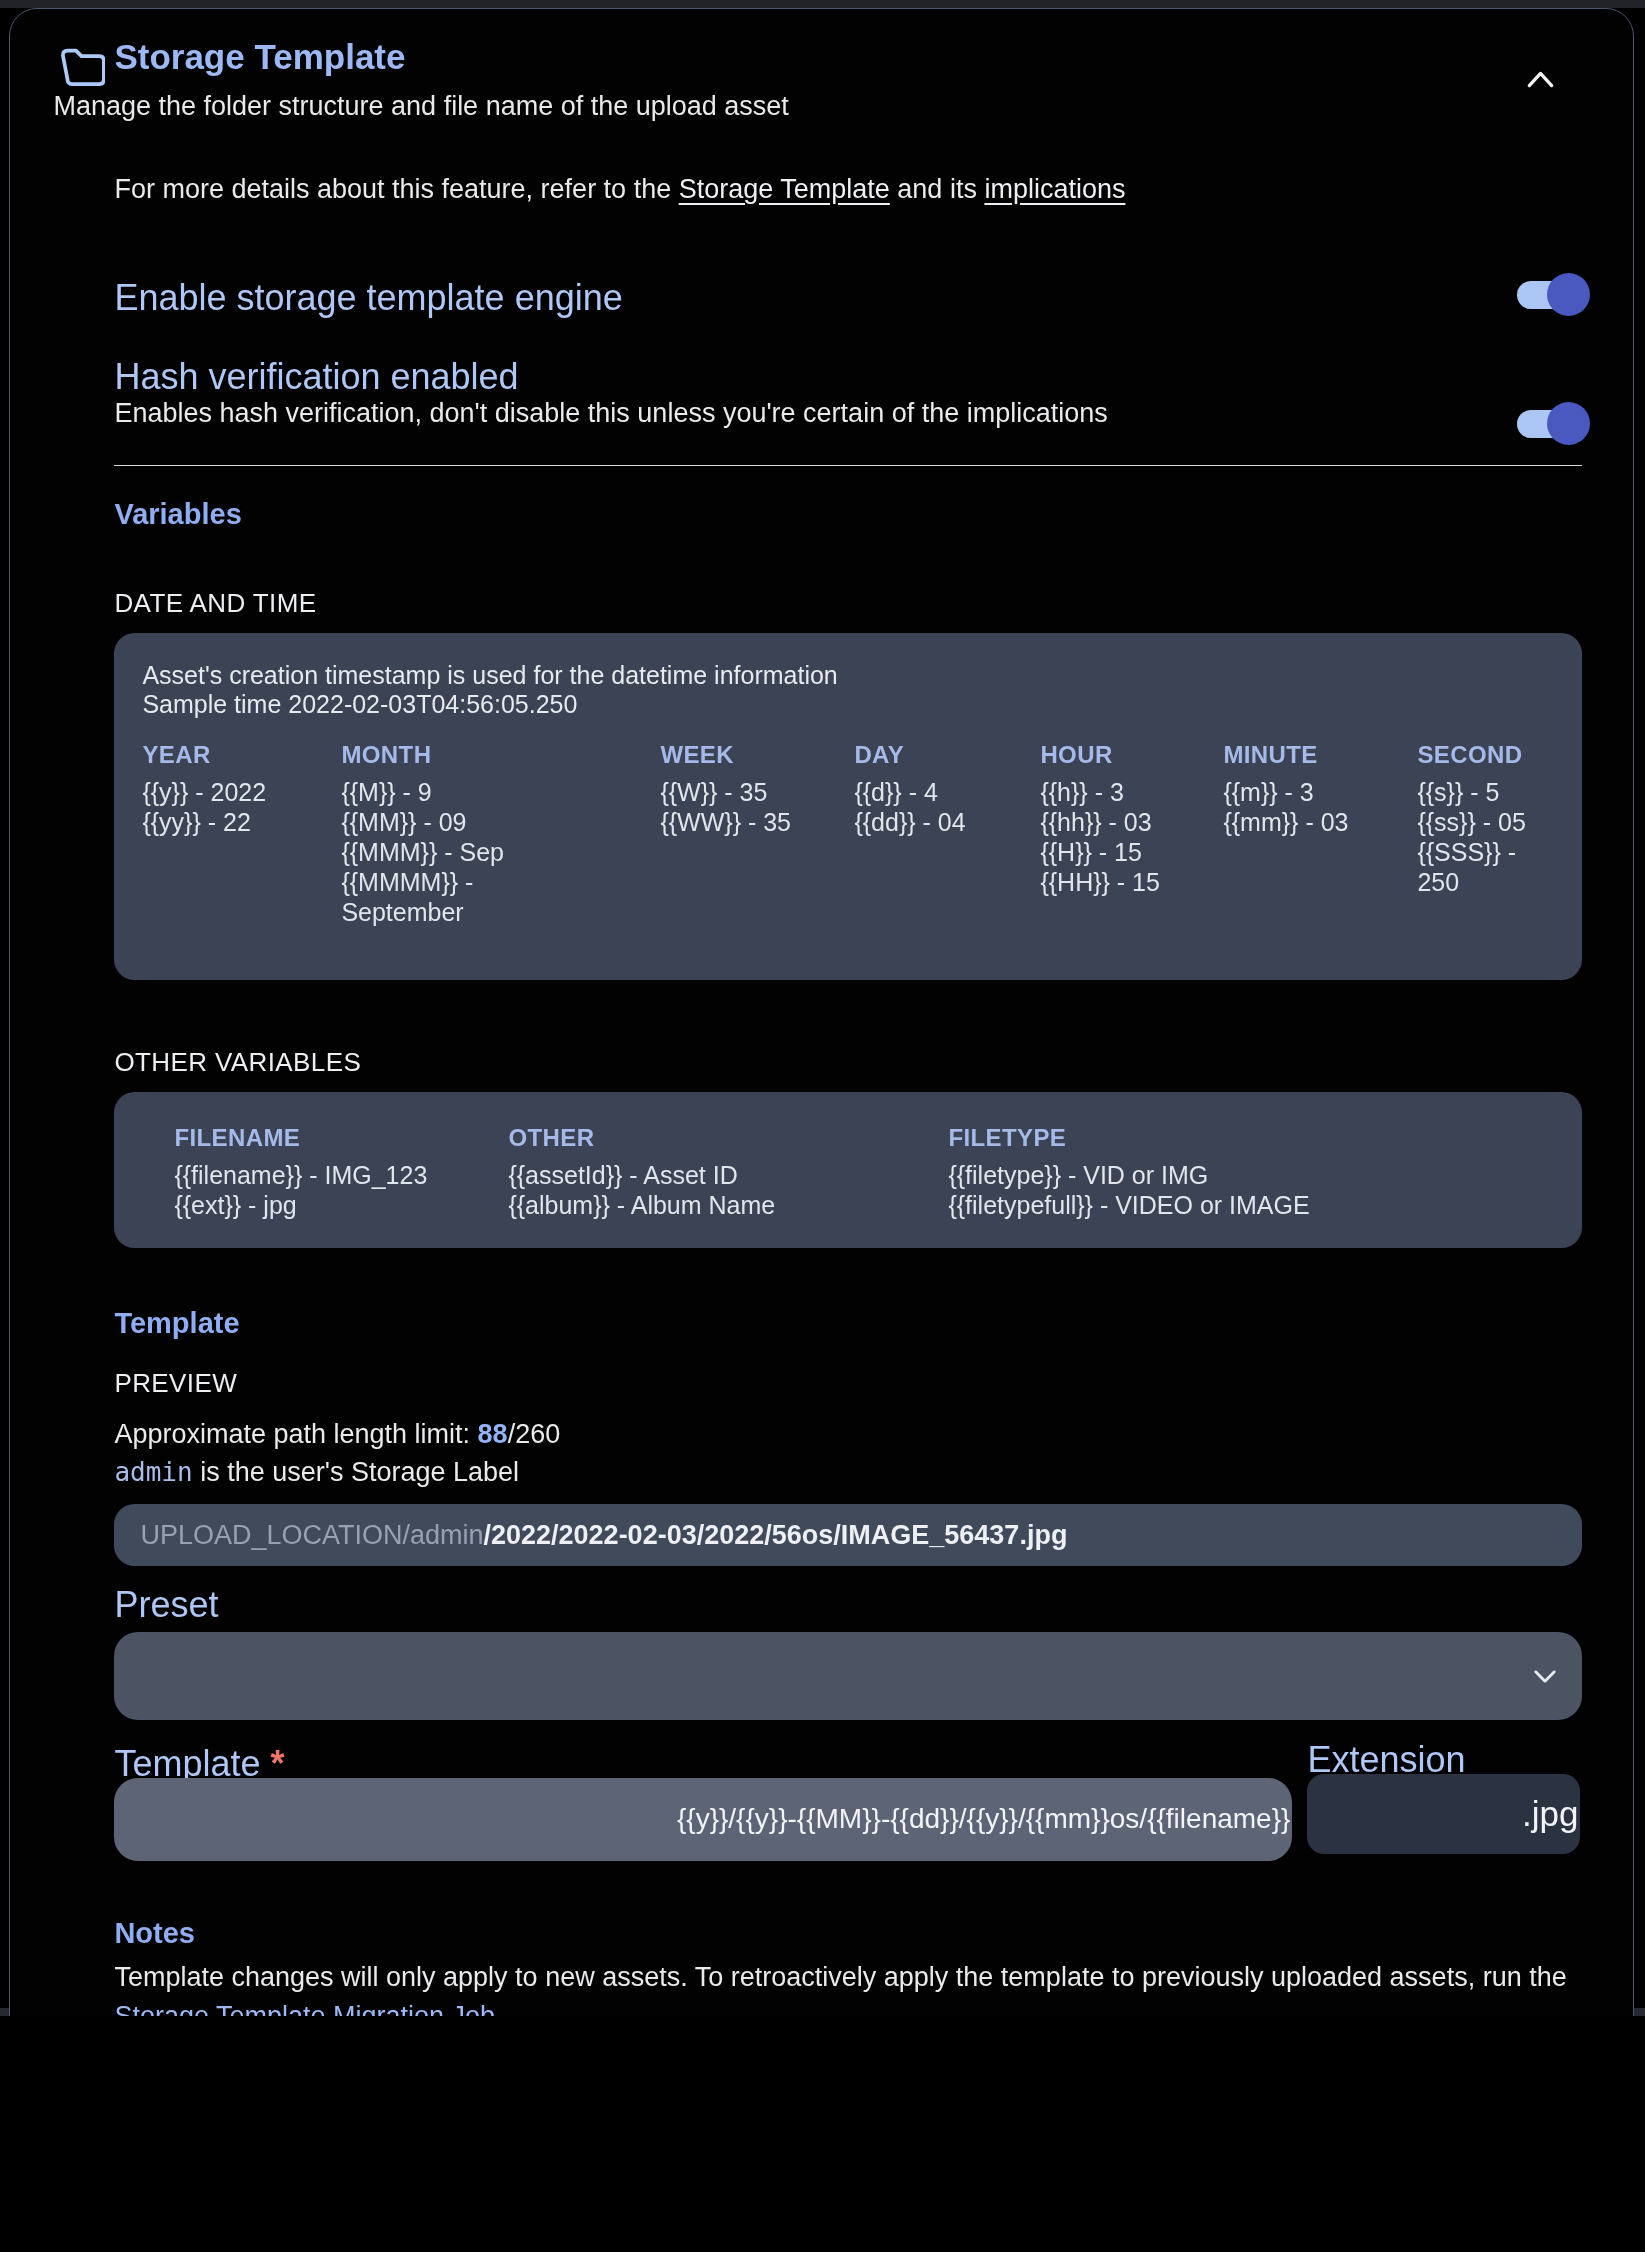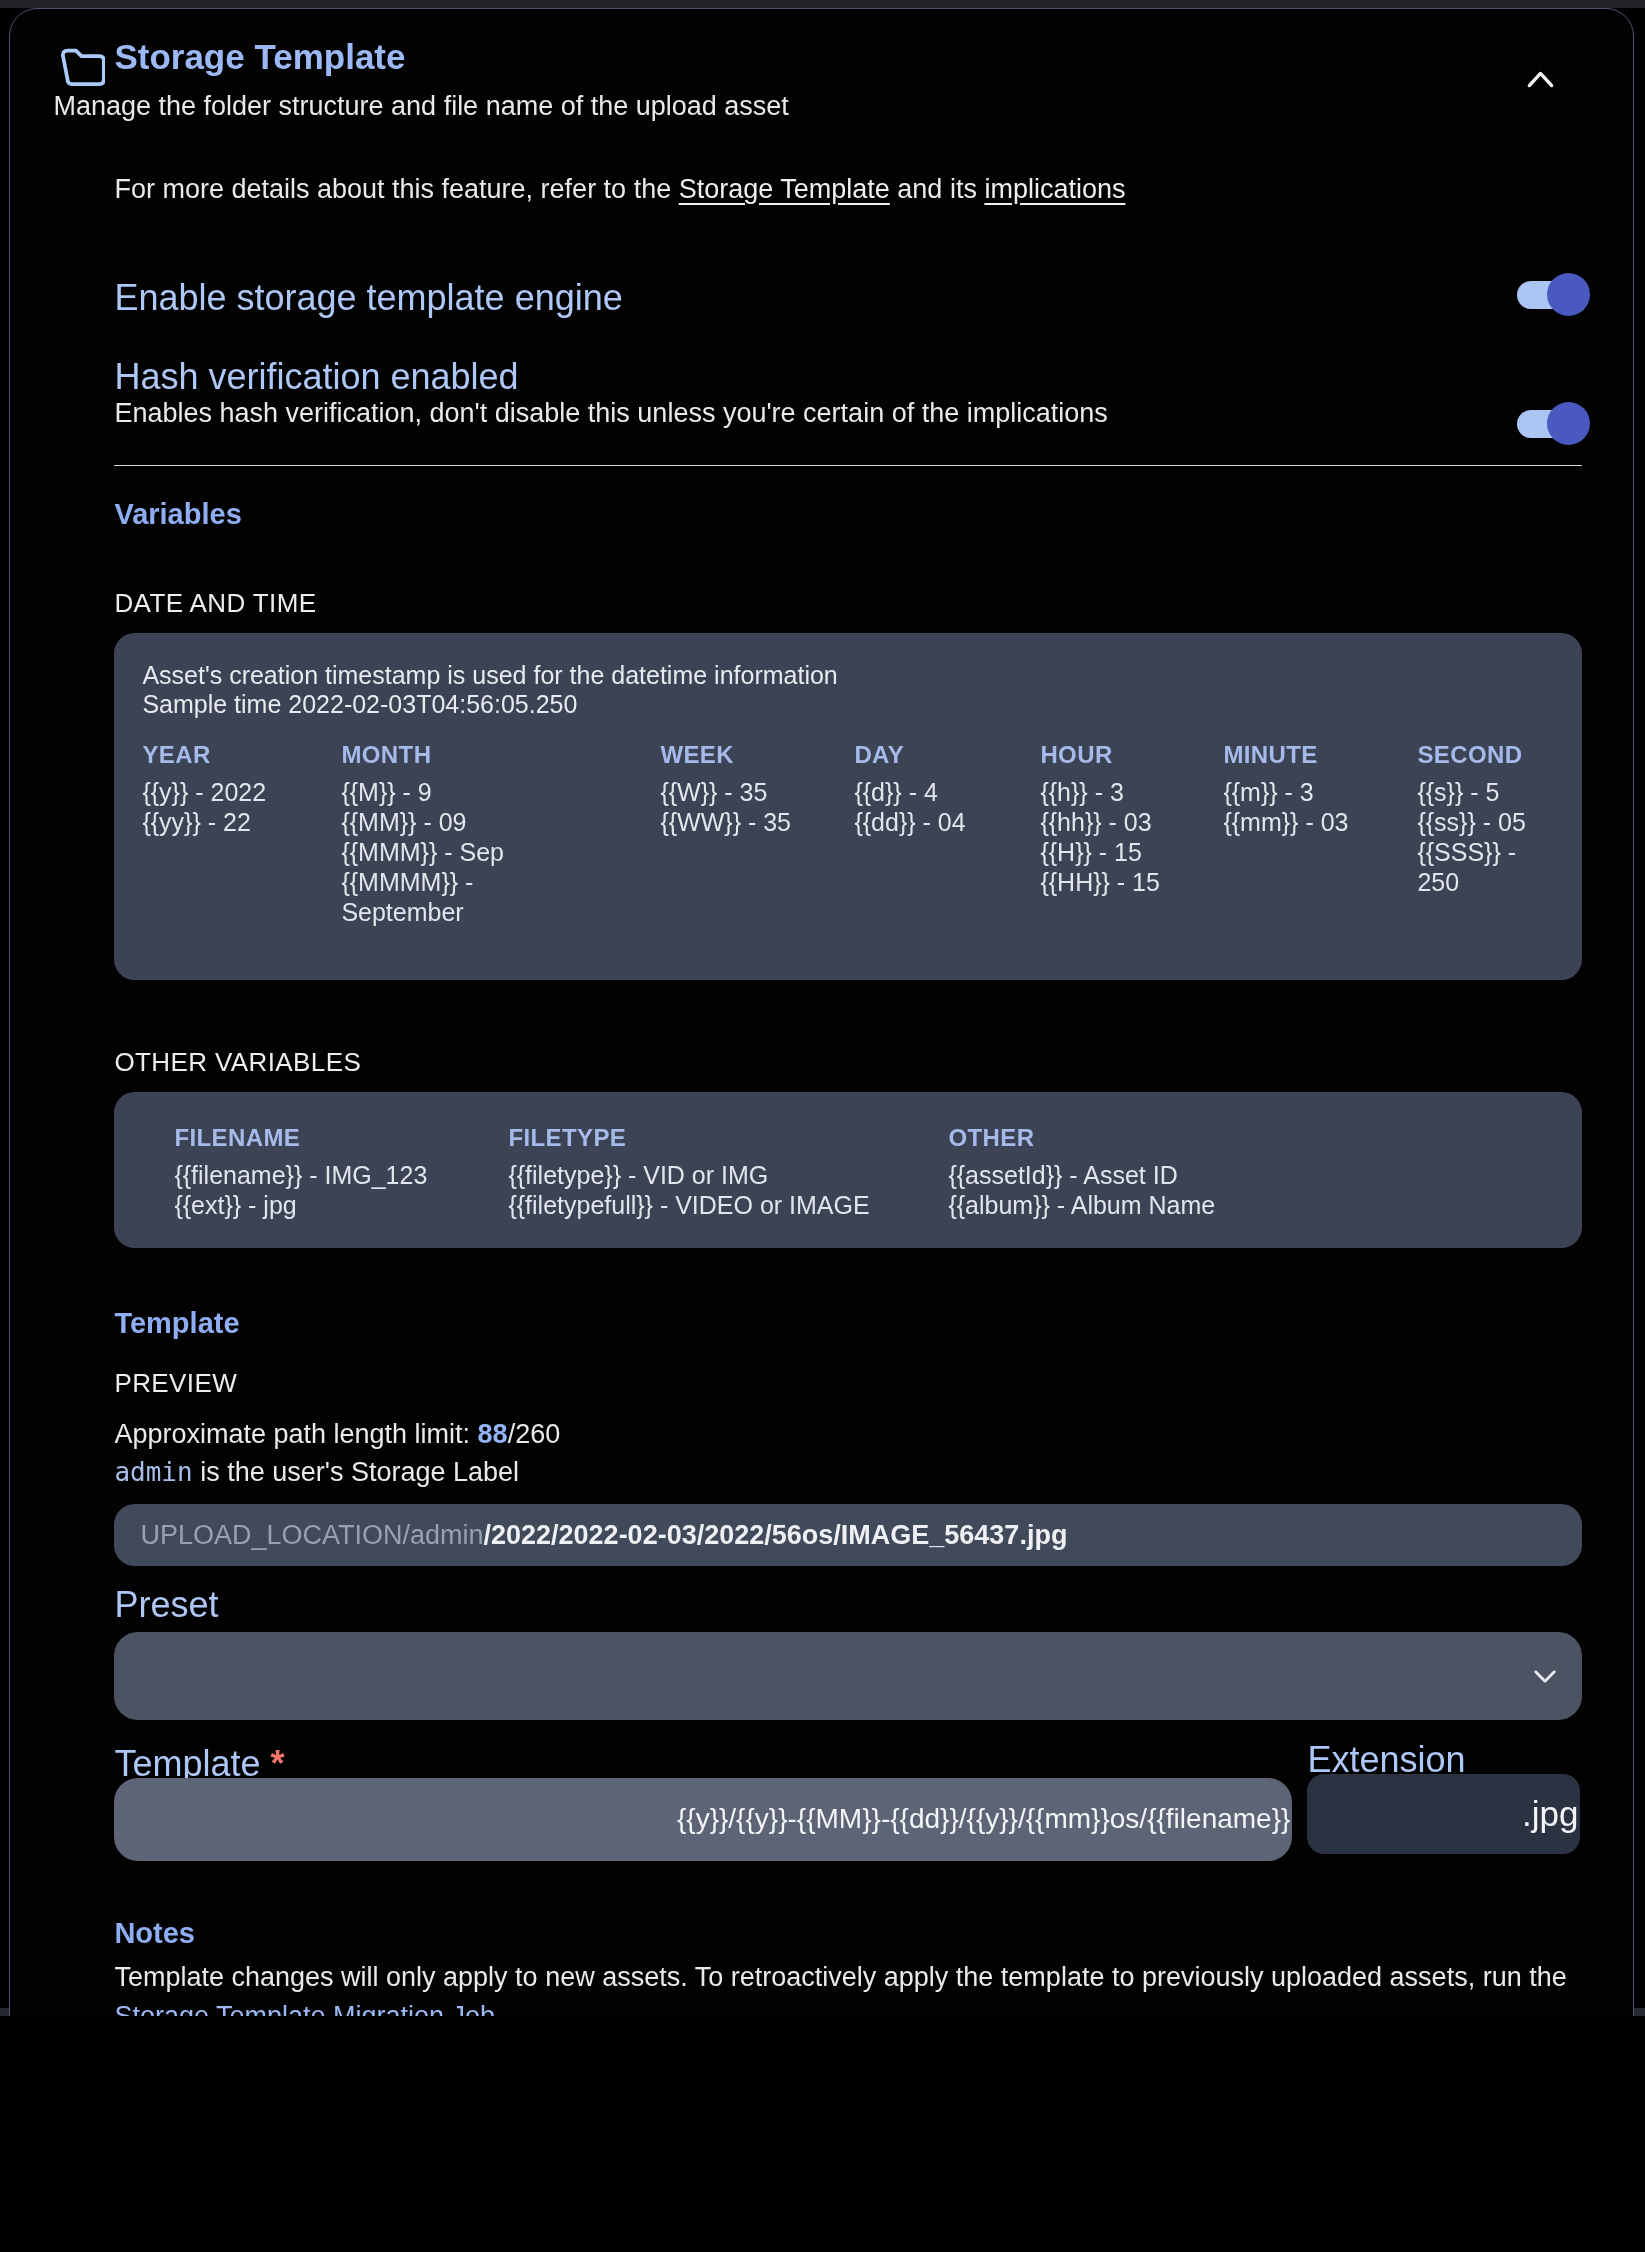--- a/index.html
+++ b/index.html
@@ -135,28 +135,28 @@
 
     <div class="abs upper-lbl" style="left:104px;top:1038px;">OTHER VARIABLES</div>
     <div class="abs vcard" style="left:104px;top:1083px;width:1468px;height:156px;padding-top:32px;">
       <div class="vgrid ogrid" style="margin-top:0;margin-left:32px;">
         <div>
           <div class="col-header">FILENAME</div>
           <div class="entry">{{filename}} - IMG_123</div>
           <div class="entry">{{ext}} - jpg</div>
         </div>
         <div>
+          <div class="col-header">OTHER</div>
+          <div class="entry">{{assetId}} - Asset ID</div>
+          <div class="entry">{{album}} - Album Name</div>
+        </div>
+        <div>
           <div class="col-header">FILETYPE</div>
           <div class="entry">{{filetype}} - VID or IMG</div>
           <div class="entry">{{filetypefull}} - VIDEO or IMAGE</div>
-        </div>
-        <div>
-          <div class="col-header">OTHER</div>
-          <div class="entry">{{assetId}} - Asset ID</div>
-          <div class="entry">{{album}} - Album Name</div>
         </div>
       </div>
     </div>
 
     <div class="abs section-h" style="left:104px;top:1298px;">Template</div>
     <div class="abs upper-lbl" style="left:104px;top:1359px;">PREVIEW</div>
 
     <div class="abs bodytext" style="left:104px;top:1410px;">
       <span>Approximate path length limit: </span><span class="limit-num">88</span><span>/260</span>
     </div>

